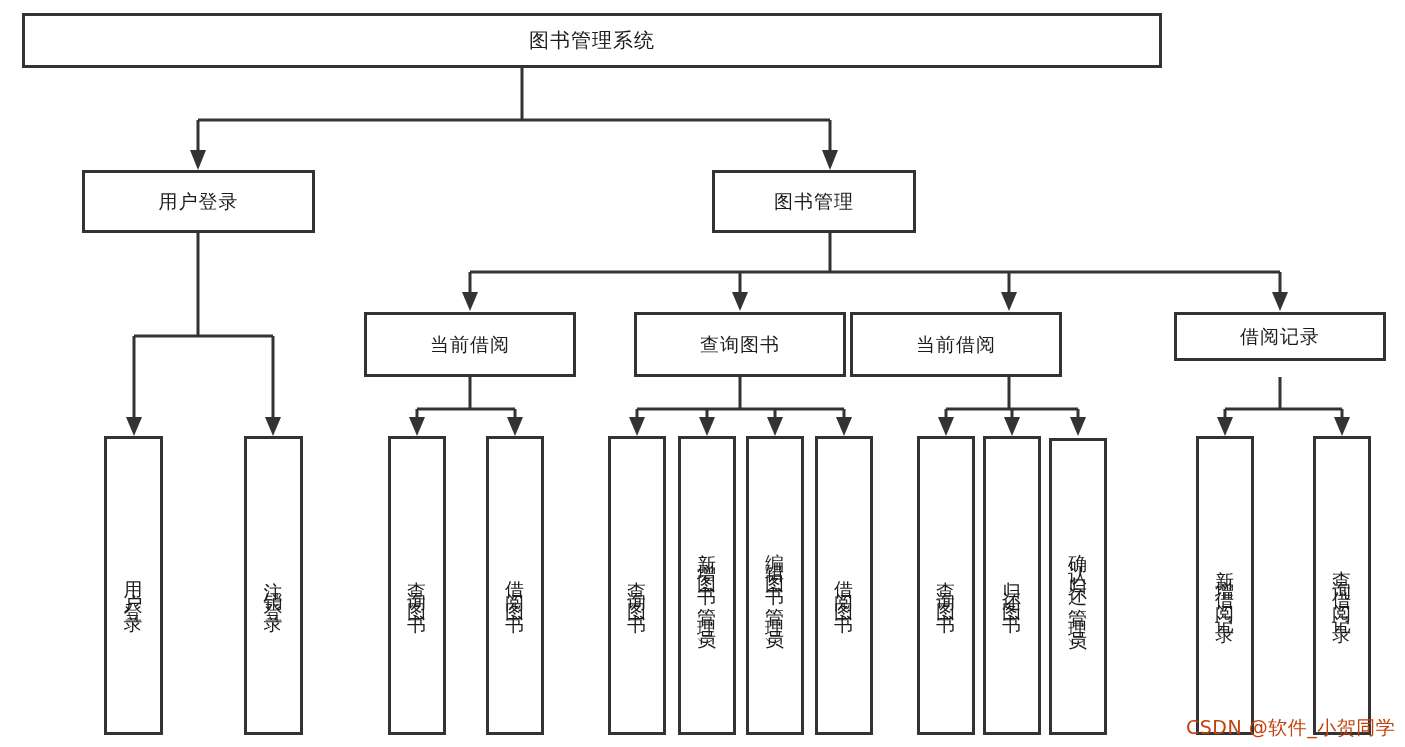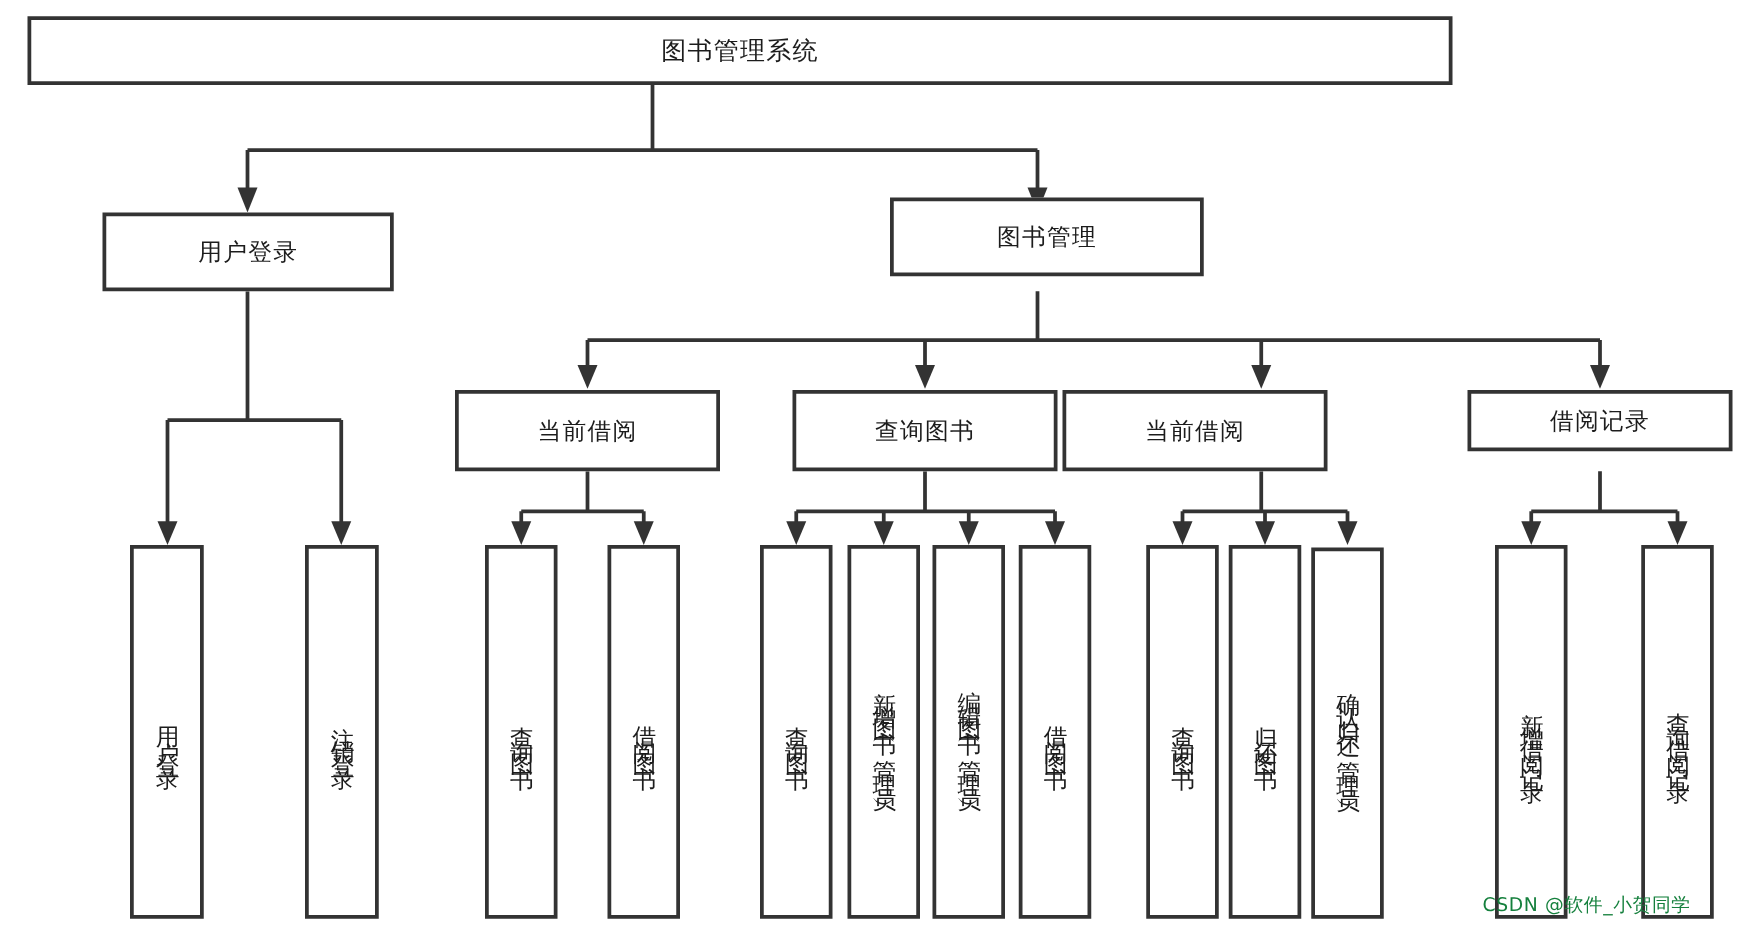--- a/index.html
+++ b/index.html
@@ -47,22 +47,22 @@
     font-size: 19px;
     letter-spacing: 11px;
     line-height: 1;
     padding-top: 4px;
   }
   .watermark {
     position: absolute;
     z-index: 3;
     left: 1186px;
     top: 715px;
-    font-size: 15px;
-    color: #15803d;
+    font-size: 19px;
+    color: #c2410c;
     white-space: nowrap;
     letter-spacing: 0.5px;
   }
 </style>
 </head>
 <body>
 
 <div id="stage">
 
   <svg id="connectors" width="1405" height="747" viewBox="0 0 1405 747" stroke="#333333" stroke-width="3" fill="none">
@@ -97,21 +97,21 @@
     <polygon fill="#333333" stroke="none" points="1070,417 1086,417 1078,436"></polygon>
 
     <path d="M1280,377 V409 M1225,409 H1342 M1225,409 V420 M1342,409 V420"></path>
     <polygon fill="#333333" stroke="none" points="1217,417 1233,417 1225,436"></polygon>
     <polygon fill="#333333" stroke="none" points="1334,417 1350,417 1342,436"></polygon>
   </svg>
 
   <div class="box h-label root-label" style="left:22px; top:13px; width:1140px; height:55px;">图书管理系统</div>
 
   <div class="box h-label" style="left:82px; top:170px; width:233px; height:63px;">用户登录</div>
-  <div class="box h-label" style="left:712px; top:158px; width:251px; height:63px;">图书管理</div>
+  <div class="box h-label" style="left:712px; top:170px; width:204px; height:63px;">图书管理</div>
 
   <div class="box h-label" style="left:364px; top:312px; width:212px; height:65px;">当前借阅</div>
   <div class="box h-label" style="left:634px; top:312px; width:212px; height:65px;">查询图书</div>
   <div class="box h-label" style="left:850px; top:312px; width:212px; height:65px;">当前借阅</div>
   <div class="box h-label" style="left:1174px; top:312px; width:212px; height:49px;">借阅记录</div>
 
   <div class="box v-box" style="left:104px; top:436px; width:59px; height:299px;">用户登录</div>
   <div class="box v-box" style="left:244px; top:436px; width:59px; height:299px;">注销登录</div>
 
   <div class="box v-box" style="left:388px; top:436px; width:58px; height:299px;">查询图书</div>

